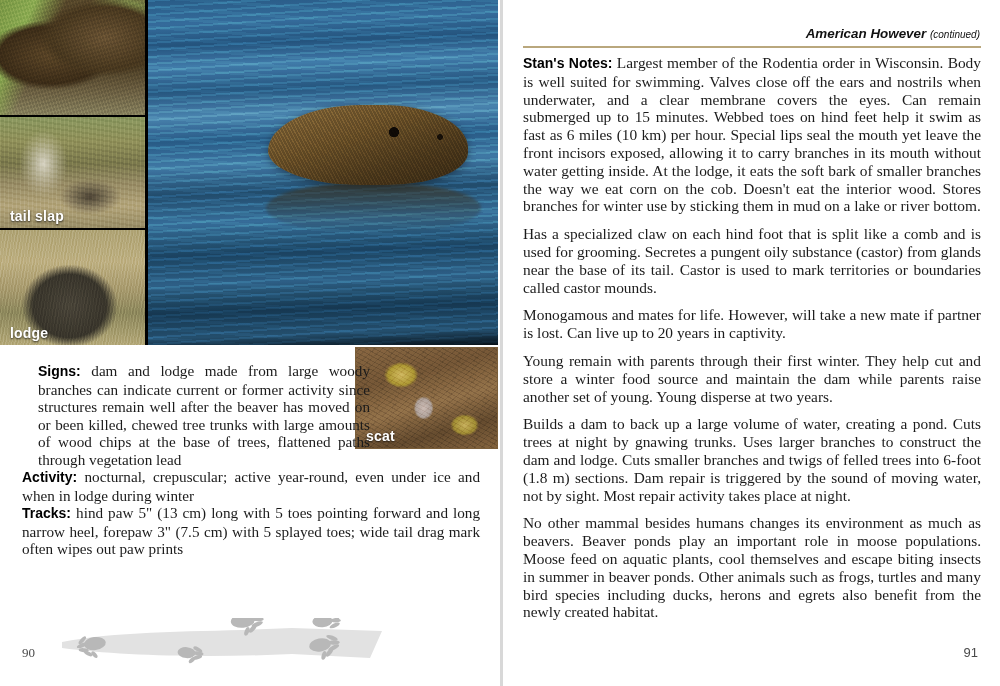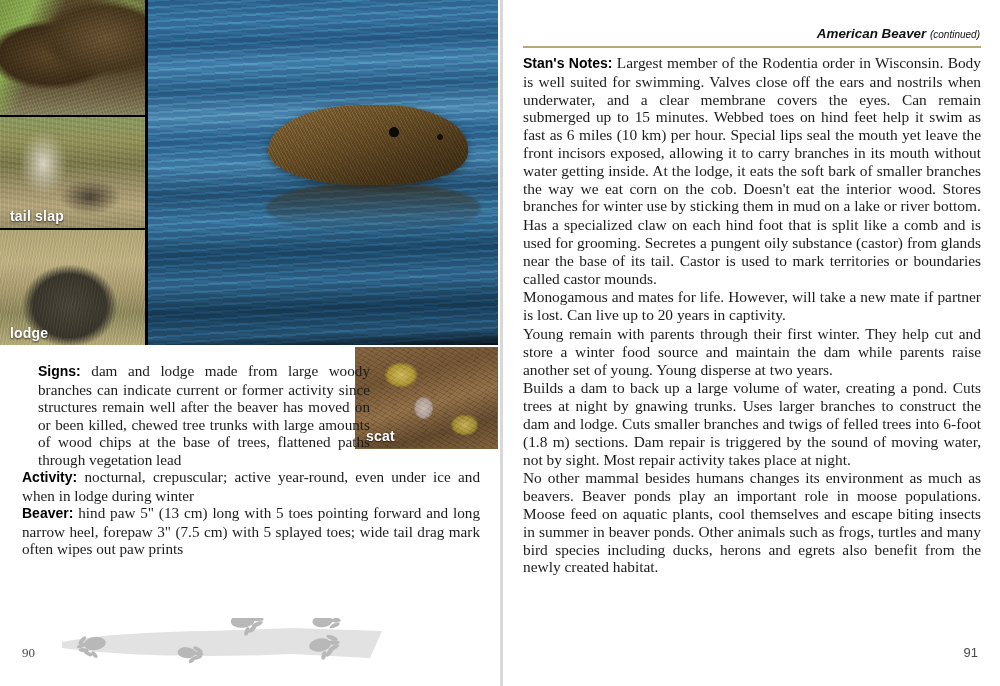--- a/index.html
+++ b/index.html
@@ -156,21 +156,21 @@
     white-space:nowrap;
   }
   .rp-header .sp-name { font-weight:bold; font-style:italic; }
   .rp-header .sp-cont { font-style:italic; font-size:10px; }
   .rp-rule {
     position:absolute; left:20px; top:46px; width:458px; height:1.6px;
     background:#b9a77d;
   }
   .rp-body { position:absolute; left:20px; top:54px; width:458px; }
   .rp-body .bodytext { font-size:15.4px; line-height:17.8px; }
-  .rp-body .bodytext + .bodytext { margin-top:1px; }
+  .rp-body .bodytext + .bodytext { margin-top:10px; }
   .pagenum-r {
     position:absolute; right:22px; top:645px;
     font-family:"Liberation Sans", sans-serif; font-size:13px; color:#4a4a4a;
   }
 </style>
 </head>
 <body>
 
 <div class="spread">
 
@@ -203,21 +203,21 @@
       <div class="ph ph-scat"></div>
       <div class="thumb-cap">scat</div>
     </div>
 
     <div class="left-text">
       <p class="bodytext"><span class="lbl">Signs:</span><span> dam and lodge made from large woody branches can indicate current or former activity since structures remain well after the beaver has moved on or been killed, chewed tree trunks with large amounts of wood chips at the base of trees, flattened paths through vegetation lead</span></p>
     </div>
 
     <div class="left-text-wide">
       <p class="bodytext"><span class="lbl">Activity:</span><span> nocturnal, crepuscular; active year-round, even under ice and when in lodge during winter</span></p>
-      <p class="bodytext"><span class="lbl">Beaver:</span><span> hind paw 5" (13 cm) long with 5 toes pointing forward and long narrow heel, forepaw 3" (7.5 cm) with 5 splayed toes; wide tail drag mark often wipes out paw prints</span></p>
+      <p class="bodytext"><span class="lbl">Tracks:</span><span> hind paw 5" (13 cm) long with 5 toes pointing forward and long narrow heel, forepaw 3" (7.5 cm) with 5 splayed toes; wide tail drag mark often wipes out paw prints</span></p>
     </div>
 
     <svg class="tracks-art" viewBox="0 0 330 52">
       <path d="M2,24 C60,12 150,14 232,10 L322,13 L310,40 L232,36 C150,40 60,38 2,30 Z" fill="#e2e2e2"></path>
       <g fill="#b8b8b8">
         <g transform="translate(24,20) rotate(-8)">
           <ellipse cx="10" cy="7" rx="11" ry="6.5"></ellipse>
           <ellipse cx="-2" cy="2" rx="5" ry="2" transform="rotate(-40 -2 2)"></ellipse>
           <ellipse cx="-3" cy="7" rx="5.5" ry="2" transform="rotate(-14 -3 7)"></ellipse>
           <ellipse cx="-2" cy="12" rx="5" ry="2" transform="rotate(12 -2 12)"></ellipse>
@@ -256,21 +256,21 @@
       </g>
     </svg>
 
     <div class="pagenum-l">90</div>
   </div>
 
   <div class="gutter"></div>
 
   <div class="page-right">
     <div class="rp-header">
-      <span class="sp-name">American Beaver</span>
+      <span class="sp-name">American However</span>
       <span class="sp-cont">(continued)</span>
     </div>
     <div class="rp-rule"></div>
 
     <div class="rp-body">
       <p class="bodytext"><span class="lbl">Stan's Notes:</span><span> Largest member of the Rodentia order in Wisconsin. Body is well suited for swimming. Valves close off the ears and nostrils when underwater, and a clear membrane covers the eyes. Can remain submerged up to 15 minutes. Webbed toes on hind feet help it swim as fast as 6 miles (10 km) per hour. Special lips seal the mouth yet leave the front incisors exposed, allowing it to carry branches in its mouth without water getting inside. At the lodge, it eats the soft bark of smaller branches the way we eat corn on the cob. Doesn't eat the interior wood. Stores branches for winter use by sticking them in mud on a lake or river bottom.</span></p>
       <p class="bodytext">Has a specialized claw on each hind foot that is split like a comb and is used for grooming. Secretes a pungent oily substance (castor) from glands near the base of its tail. Castor is used to mark territories or boundaries called castor mounds.</p>
       <p class="bodytext">Monogamous and mates for life. However, will take a new mate if partner is lost. Can live up to 20 years in captivity.</p>
       <p class="bodytext">Young remain with parents through their first winter. They help cut and store a winter food source and maintain the dam while parents raise another set of young. Young disperse at two years.</p>
       <p class="bodytext">Builds a dam to back up a large volume of water, creating a pond. Cuts trees at night by gnawing trunks. Uses larger branches to construct the dam and lodge. Cuts smaller branches and twigs of felled trees into 6-foot (1.8 m) sections. Dam repair is triggered by the sound of moving water, not by sight. Most repair activity takes place at night.</p>

